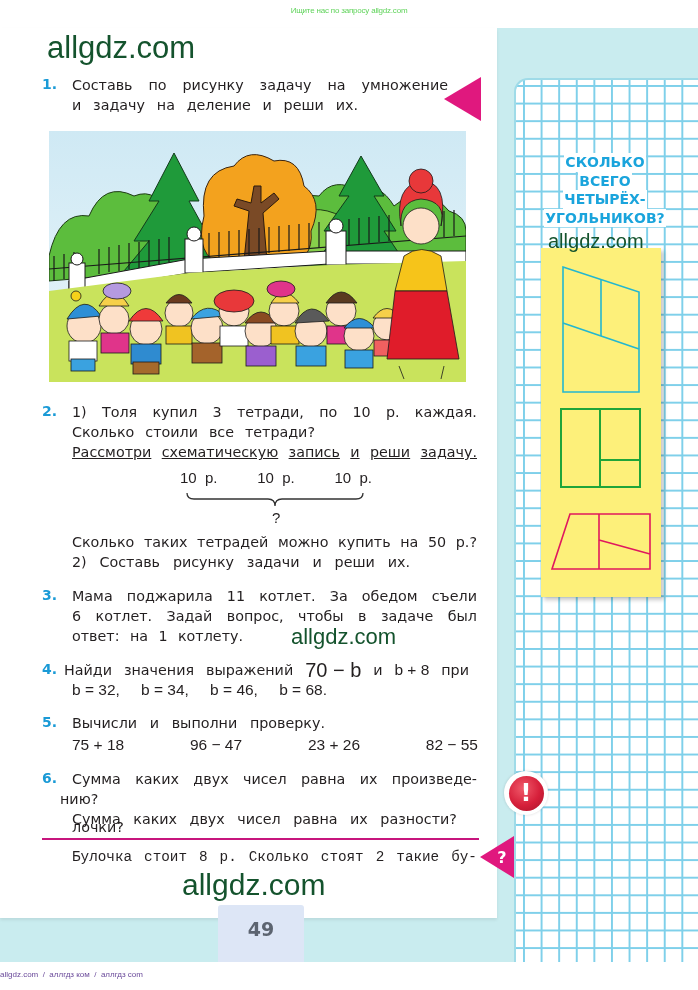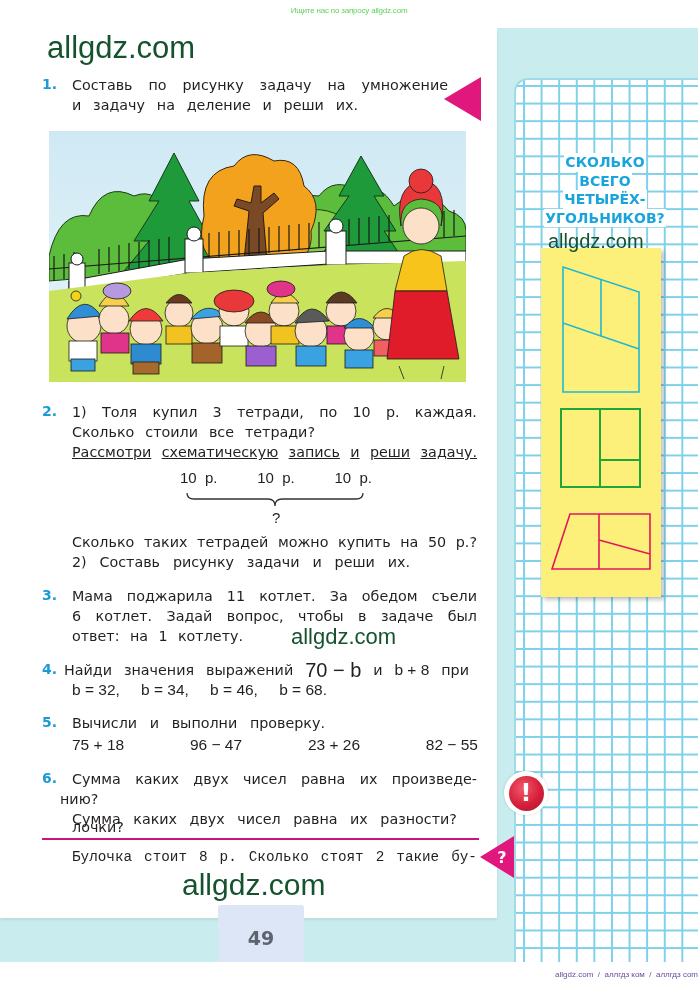--- a/index.html
+++ b/index.html
@@ -4,21 +4,21 @@
   <style>
     * { box-sizing: border-box; margin: 0; padding: 0; }
     html, body { width: 698px; height: 990px; background: #ffffff; overflow: hidden; }
     body { position: relative; font-family: "DejaVu Sans", sans-serif; color: #231f20; }
 
     .top-banner {
       position: absolute; left: 0; top: 6px; width: 698px; text-align: center;
       font-family: "Liberation Sans", sans-serif; font-size: 8px; color: #5fd35a; letter-spacing: -0.2px;
     }
     .bottom-banner {
-      position: absolute; left: 0; top: 970px; width: 698px; text-align: right;
+      position: absolute; left: 0; top: 970px; width: 698px; text-align: left;
       font-family: "Liberation Sans", sans-serif; font-size: 8px; color: #6a4a9a;
     }
 
     
     .page {
       position: absolute; left: 0; top: 28px; width: 497px; height: 890px; background: #ffffff;
       box-shadow: 0 2px 3px rgba(0,0,0,0.08);
       z-index: 2;
     }
     .cyan-band {
@@ -99,21 +99,21 @@
     .alert-badge .inner {
       width: 35px; height: 35px; border-radius: 50%;
       background: radial-gradient(circle at 40% 35%, #f05a6a 0%, #d61f3a 55%, #a5142a 100%);
       color: #ffffff; font-weight: bold; font-size: 24px; font-family: "DejaVu Sans", sans-serif;
       display: flex; align-items: center; justify-content: center; line-height: 1;
     }
 
     .page-tab {
       position: absolute; left: 218px; top: 905px; width: 86px; height: 57px; background: #dde6f6; z-index: 3;
       border-radius: 3px 3px 0 0;
-      display: flex; align-items: flex-start; justify-content: center; padding-top: 22px;
+      display: flex; align-items: flex-start; justify-content: center; padding-top: 13px;
       font-family: "DejaVu Sans", sans-serif; font-weight: bold; color: #5c6470; font-size: 19px;
     }
   </style>
 </head>
 <body>
 
 <div class="top-banner">Ищите нас по запросу allgdz.com</div>
 
 <div class="cyan-side"></div>
 <div class="cyan-band"></div>

